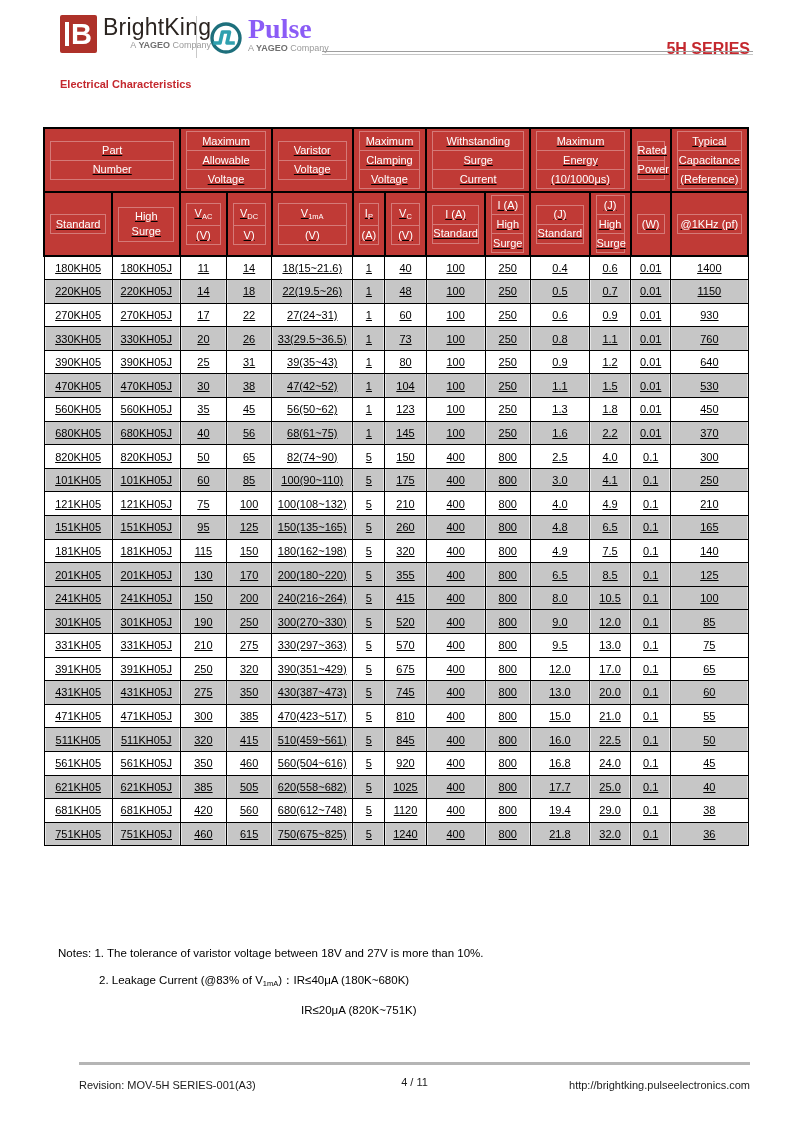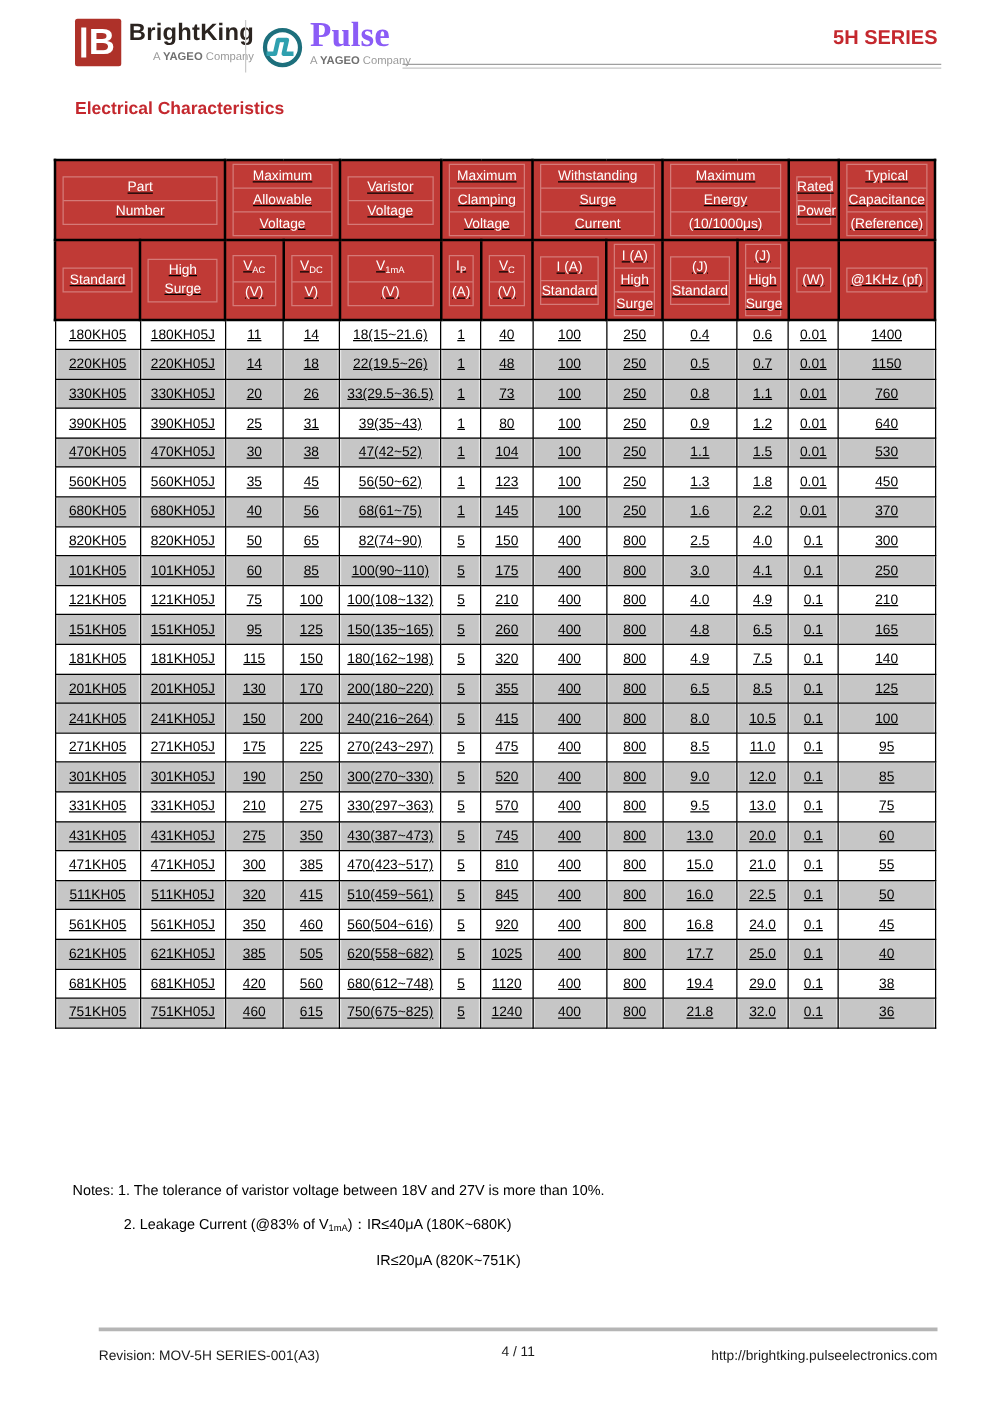--- a/index.html
+++ b/index.html
@@ -18,35 +18,35 @@
     font-family:"Liberation Sans",sans-serif;color:#000;overflow:hidden;
   }
 
   
   .page-header{position:absolute;left:0;top:0;width:794px;height:70px;}
   .brand-bk{position:absolute;left:60px;top:15px;display:flex;align-items:flex-start;}
   .bk-logo{width:37px;height:38px;background:var(--logo-red);display:flex;align-items:center;justify-content:center;border-radius:2px;}
   .bk-bar{display:inline-block;width:4px;height:24px;background:#fff;margin-right:2px;}
   .bk-b{color:#fff;font-weight:bold;font-size:29px;line-height:38px;}
   .bk-text{margin-left:6px;}
-  .bk-name{font-size:19px;font-weight:bold;color:#2b2420;letter-spacing:0.2px;line-height:24px;}
+  .bk-name{font-size:23px;font-weight:normal;color:#2b2420;letter-spacing:0.2px;line-height:24px;}
   .tagline{font-size:9px;color:#9a9a9a;margin-top:1px;text-align:right;}
   .tagline b{color:#6f6f6f;}
   .brand-divider{position:absolute;left:196px;top:16px;width:1px;height:42px;background:#c9c9c9;}
   .brand-pulse{position:absolute;left:208px;top:16px;display:flex;align-items:flex-start;}
   .pulse-icon{margin-top:4px;}
   .pulse-ring{fill:none;stroke:var(--pulse-teal-dark);stroke-width:3.4;}
   .pulse-zig{fill:none;stroke:var(--pulse-teal-light);stroke-width:3.6;stroke-linejoin:round;stroke-linecap:square;}
   .pulse-text{margin-left:4px;}
   .pulse-name{font-family:"Liberation Serif",serif;font-weight:bold;font-size:28px;line-height:26px;color:#8b5cf6;}
-  .series-label{position:absolute;right:44px;top:22px;font-size:16px;font-weight:bold;color:var(--accent-red);}
+  .series-label{position:absolute;right:44px;top:40px;font-size:16px;font-weight:bold;color:var(--accent-red);}
   .header-rule{position:absolute;left:322px;right:41px;top:51px;height:4px;border-top:1.5px solid #9f9f9f;border-bottom:1px solid #c6c6c6;}
 
   
-  .section-title{position:absolute;left:60px;top:78px;font-size:14px;font-weight:bold;color:var(--accent-red);}
+  .section-title{position:absolute;left:60px;top:78px;font-size:11px;font-weight:bold;color:var(--accent-red);}
 
   
   .tbl-wrap{position:absolute;left:43px;top:127px;text-decoration:underline;}
   table{border-collapse:collapse;table-layout:fixed;width:706px;}
   table,th,td{border:1px solid #000;}
   thead th{border:2px solid #000;background:var(--table-red);color:#fff;font-weight:normal;font-size:11px;padding:0;vertical-align:middle;}
   thead tr.grp th{height:58px;}
   thead tr.sub th{height:52px;}
   .ibx{margin:2px 5px;border:1px solid rgba(255,255,255,0.33);}
   .ln{padding:1.5px 0;line-height:15px;}
@@ -289,20 +289,35 @@
           <td>22(19.5~26)</td>
           <td>1</td>
           <td>48</td>
           <td>100</td>
           <td>250</td>
           <td>0.5</td>
           <td>0.7</td>
           <td>0.01</td>
           <td>1150</td>
         </tr>
+        <tr>
+          <td>270KH05</td>
+          <td>270KH05J</td>
+          <td>17</td>
+          <td>22</td>
+          <td>27(24~31)</td>
+          <td>1</td>
+          <td>60</td>
+          <td>100</td>
+          <td>250</td>
+          <td>0.6</td>
+          <td>0.9</td>
+          <td>0.01</td>
+          <td>930</td>
+        </tr>
         <tr class="alt">
           <td>330KH05</td>
           <td>330KH05J</td>
           <td>20</td>
           <td>26</td>
           <td>33(29.5~36.5)</td>
           <td>1</td>
           <td>73</td>
           <td>100</td>
           <td>250</td>
@@ -469,35 +484,20 @@
           <td>240(216~264)</td>
           <td>5</td>
           <td>415</td>
           <td>400</td>
           <td>800</td>
           <td>8.0</td>
           <td>10.5</td>
           <td>0.1</td>
           <td>100</td>
         </tr>
-        <tr>
-          <td>271KH05</td>
-          <td>271KH05J</td>
-          <td>175</td>
-          <td>225</td>
-          <td>270(243~297)</td>
-          <td>5</td>
-          <td>475</td>
-          <td>400</td>
-          <td>800</td>
-          <td>8.5</td>
-          <td>11.0</td>
-          <td>0.1</td>
-          <td>95</td>
-        </tr>
         <tr class="alt">
           <td>301KH05</td>
           <td>301KH05J</td>
           <td>190</td>
           <td>250</td>
           <td>300(270~330)</td>
           <td>5</td>
           <td>520</td>
           <td>400</td>
           <td>800</td>
@@ -513,20 +513,35 @@
           <td>275</td>
           <td>330(297~363)</td>
           <td>5</td>
           <td>570</td>
           <td>400</td>
           <td>800</td>
           <td>9.5</td>
           <td>13.0</td>
           <td>0.1</td>
           <td>75</td>
+        </tr>
+        <tr>
+          <td>391KH05</td>
+          <td>391KH05J</td>
+          <td>250</td>
+          <td>320</td>
+          <td>390(351~429)</td>
+          <td>5</td>
+          <td>675</td>
+          <td>400</td>
+          <td>800</td>
+          <td>12.0</td>
+          <td>17.0</td>
+          <td>0.1</td>
+          <td>65</td>
         </tr>
         <tr class="alt">
           <td>431KH05</td>
           <td>431KH05J</td>
           <td>275</td>
           <td>350</td>
           <td>430(387~473)</td>
           <td>5</td>
           <td>745</td>
           <td>400</td>

